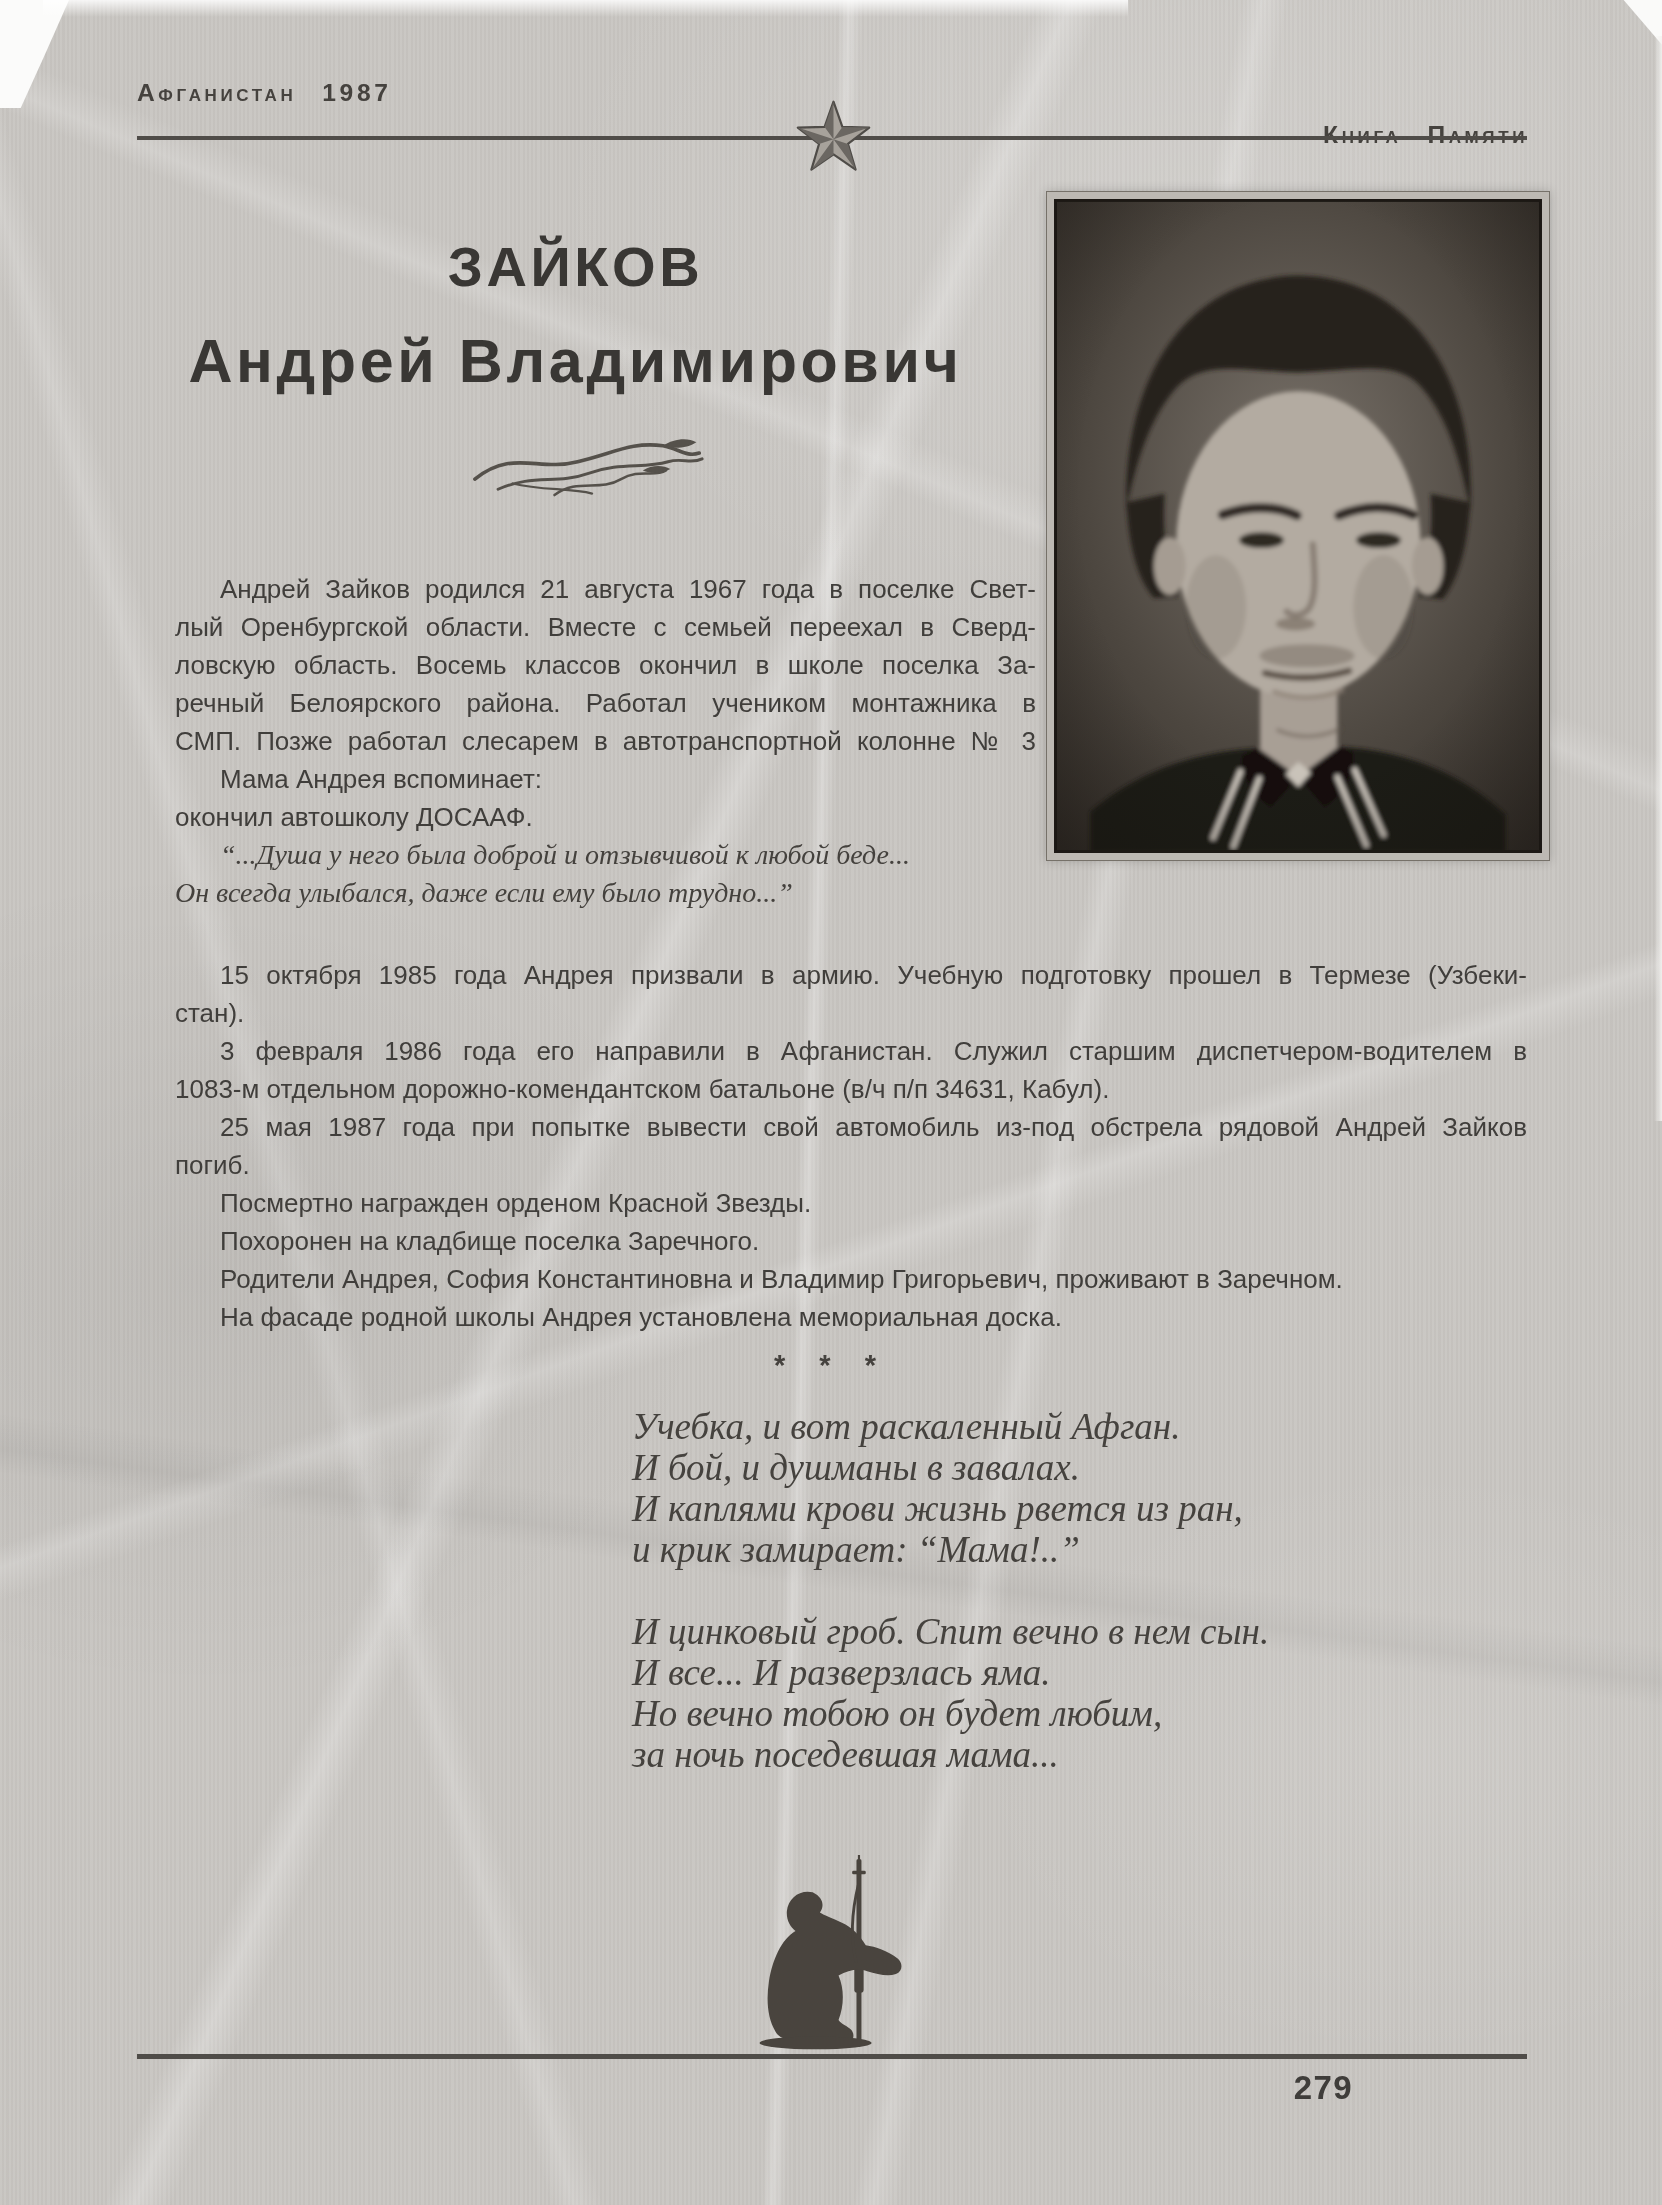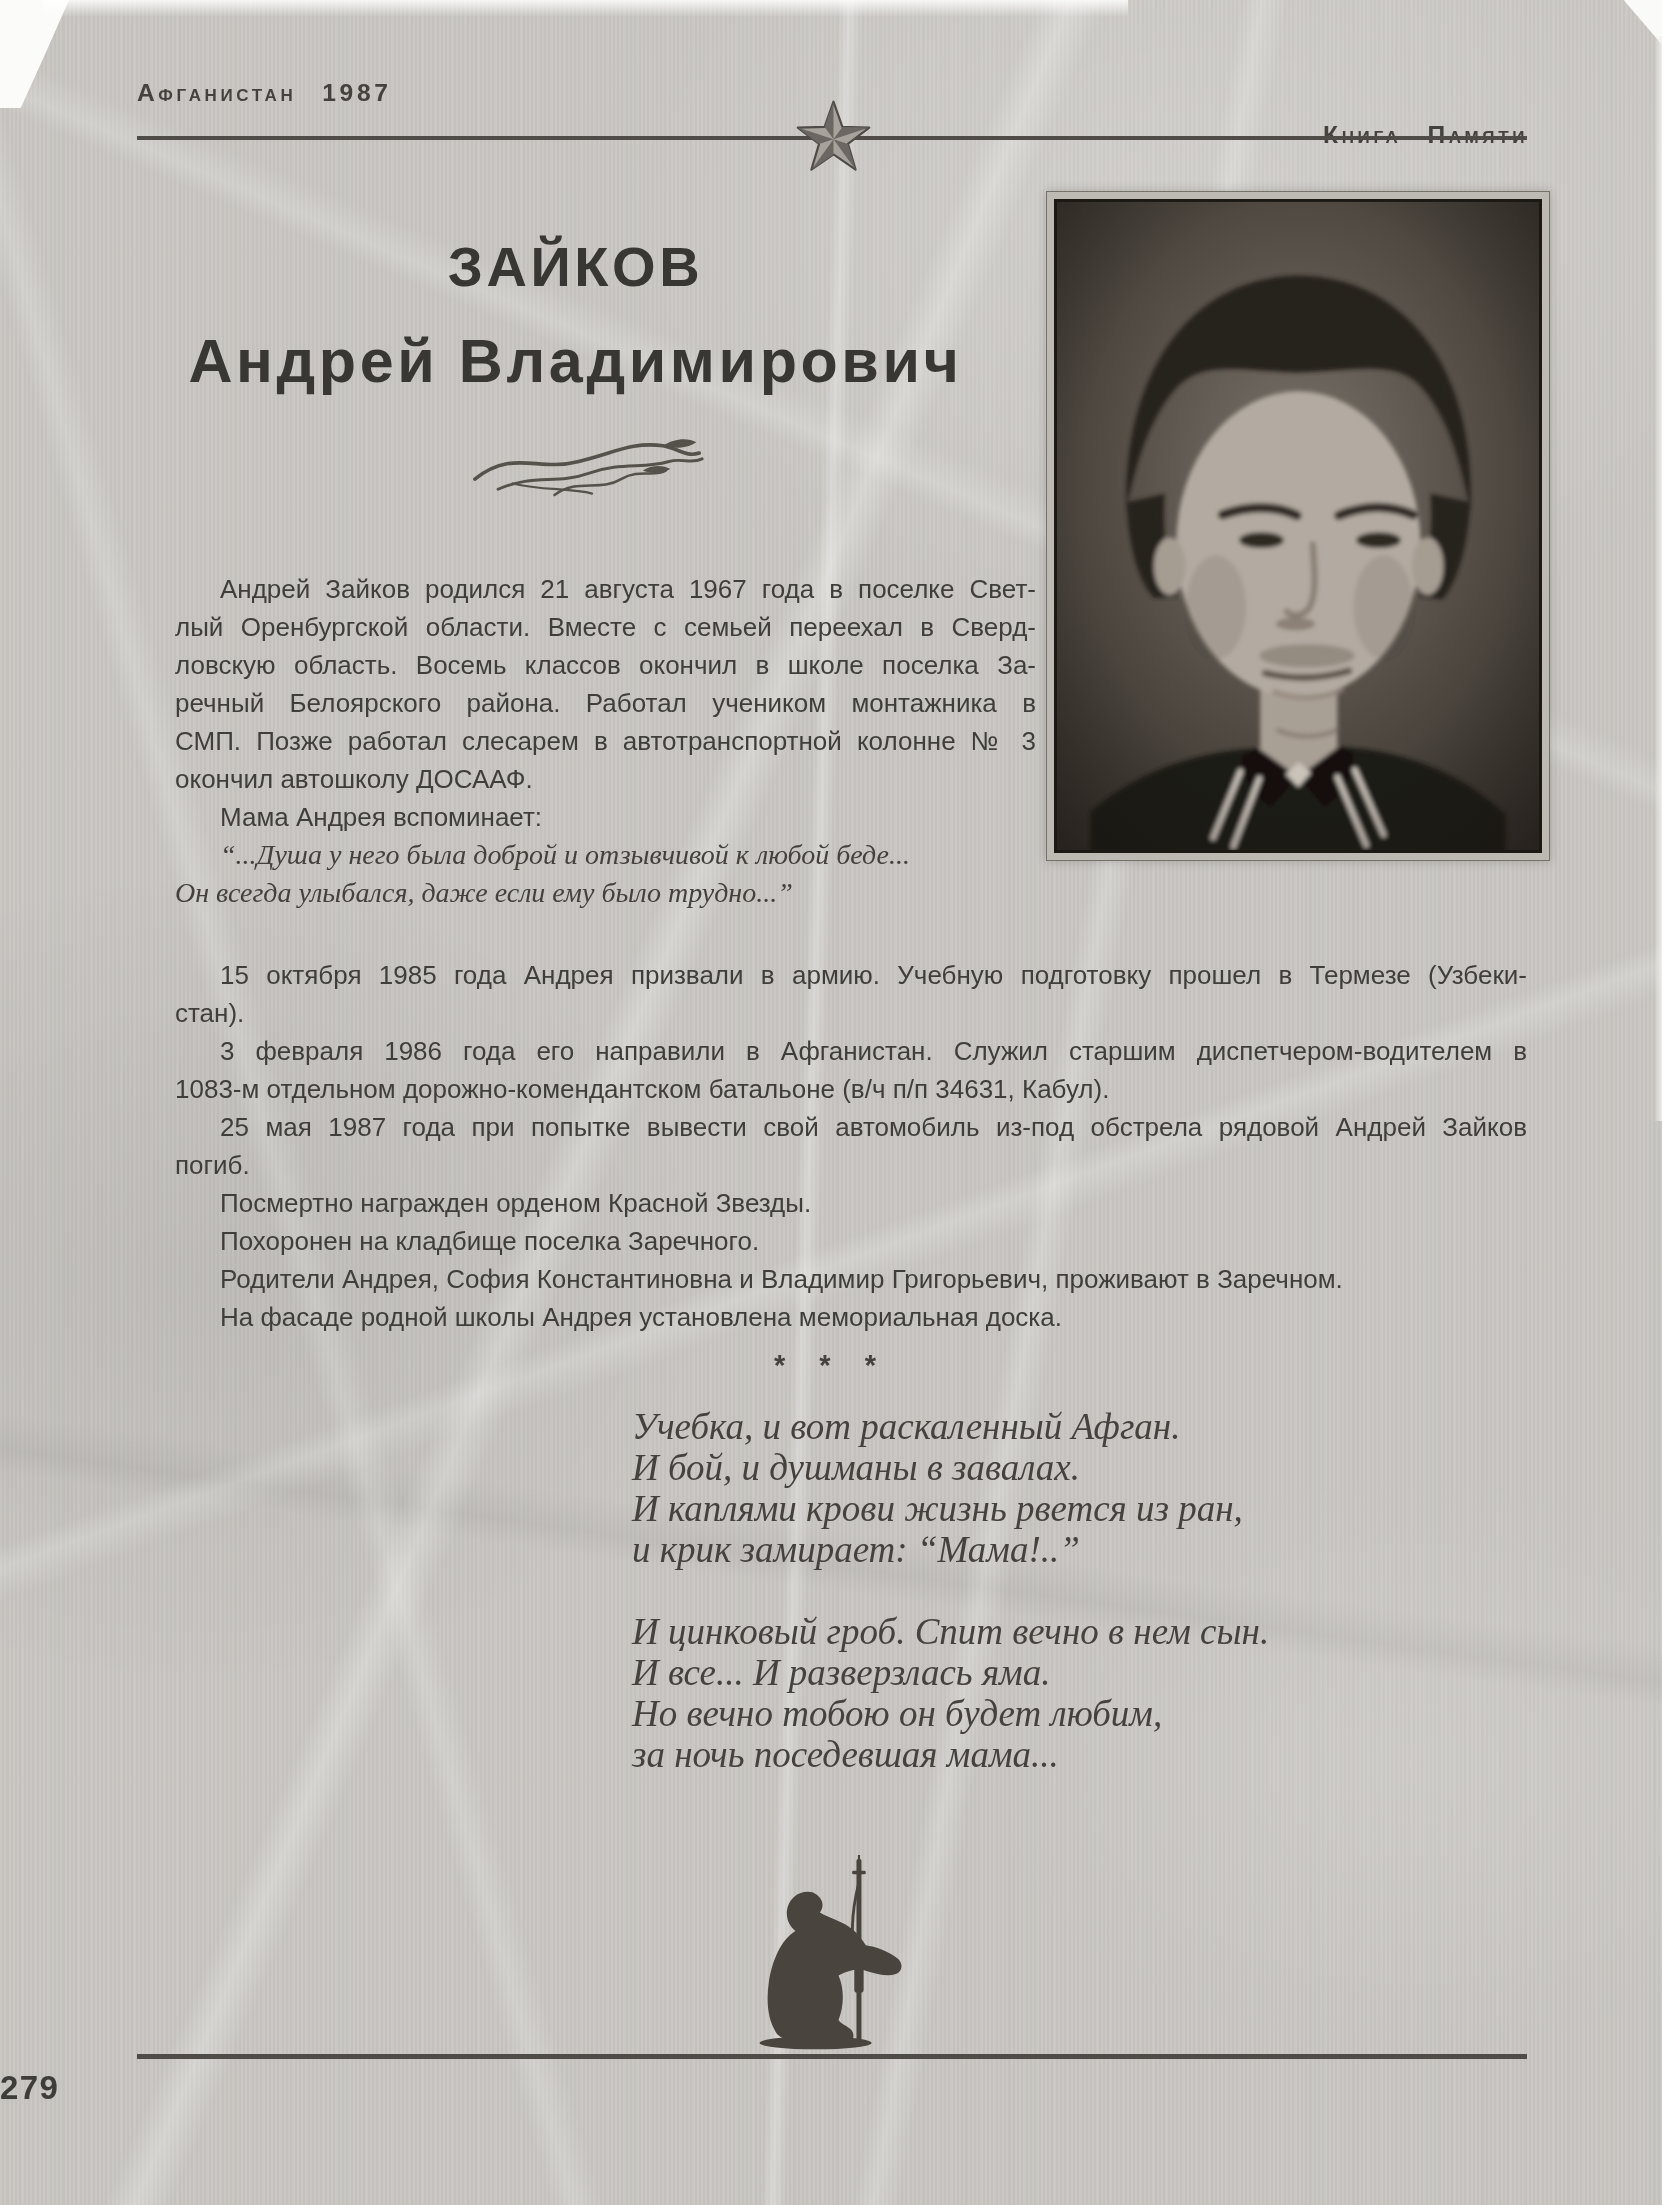--- a/index.html
+++ b/index.html
@@ -50,21 +50,21 @@
   .line.just{text-align:justify;text-align-last:justify;}
   .line.it{font-family:"Liberation Serif",serif;font-style:italic;font-size:28px;color:#44413d;}
   
   .sep{left:0;top:1349px;width:1663px;text-align:center;font-size:29px;letter-spacing:13px;color:#45423e;font-weight:bold;}
   .poem{left:594px;width:723px;font-family:"Liberation Serif",serif;font-style:italic;font-size:37px;line-height:41px;color:#45423e;}
   .stanza1{top:1406px;}
   .stanza2{top:1611px;}
   .author{left:137px;top:1803px;width:1027px;text-align:right;font-family:"Liberation Serif",serif;font-style:italic;font-size:27.5px;letter-spacing:2.2px;color:#45423e;}
   
   .soldier{left:743px;top:1855px;}
-  .pagenum{left:0;top:2069px;width:1353px;text-align:left;font-weight:bold;font-size:33px;color:#3f3d3a;letter-spacing:1.4px;}
+  .pagenum{left:0;top:2069px;width:1353px;text-align:right;font-weight:bold;font-size:33px;color:#3f3d3a;letter-spacing:1.4px;}
 </style>
 </head>
 <body>
 
 <div class="page">
 
   <div class="abs edge-tl"></div>
   <div class="abs edge-top"></div>
   <div class="abs edge-tr"></div>
   <div class="abs edge-right"></div>
@@ -159,22 +159,22 @@
       <rect x="2" y="2" width="671" height="901" fill="none" stroke="#1c1814" stroke-width="4"></rect>
     </svg>
   </div>
 
   <div class="abs textcol narrow" id="narrow-block">
       <div class="line ind just">Андрей Зайков родился 21 августа 1967 года в поселке Свет-</div>
       <div class="line just">лый Оренбургской области. Вместе с семьей переехал в Сверд-</div>
       <div class="line just">ловскую область. Восемь классов окончил в школе поселка За-</div>
       <div class="line just">речный Белоярского района. Работал учеником монтажника в</div>
       <div class="line just">СМП. Позже работал слесарем в автотранспортной колонне № 3</div>
+      <div class="line ind">Мама Андрея вспоминает:</div>
       <div class="line">окончил автошколу ДОСААФ.</div>
-      <div class="line ind">Мама Андрея вспоминает:</div>
       <div class="line ind it">“...Душа у него была доброй и отзывчивой к любой беде...</div>
       <div class="line it">Он всегда улыбался, даже если ему было трудно...”</div>
     </div>
   <div class="abs textcol wide" id="wide-block">
       <div class="line ind just">15 октября 1985 года Андрея призвали в армию. Учебную подготовку прошел в Термезе (Узбеки-</div>
       <div class="line">стан).</div>
       <div class="line ind just">3 февраля 1986 года его направили в Афганистан. Служил старшим диспетчером-водителем в</div>
       <div class="line">1083-м отдельном дорожно-комендантском батальоне (в/ч п/п 34631, Кабул).</div>
       <div class="line ind just">25 мая 1987 года при попытке вывести свой автомобиль из-под обстрела рядовой Андрей Зайков</div>
       <div class="line">погиб.</div>

